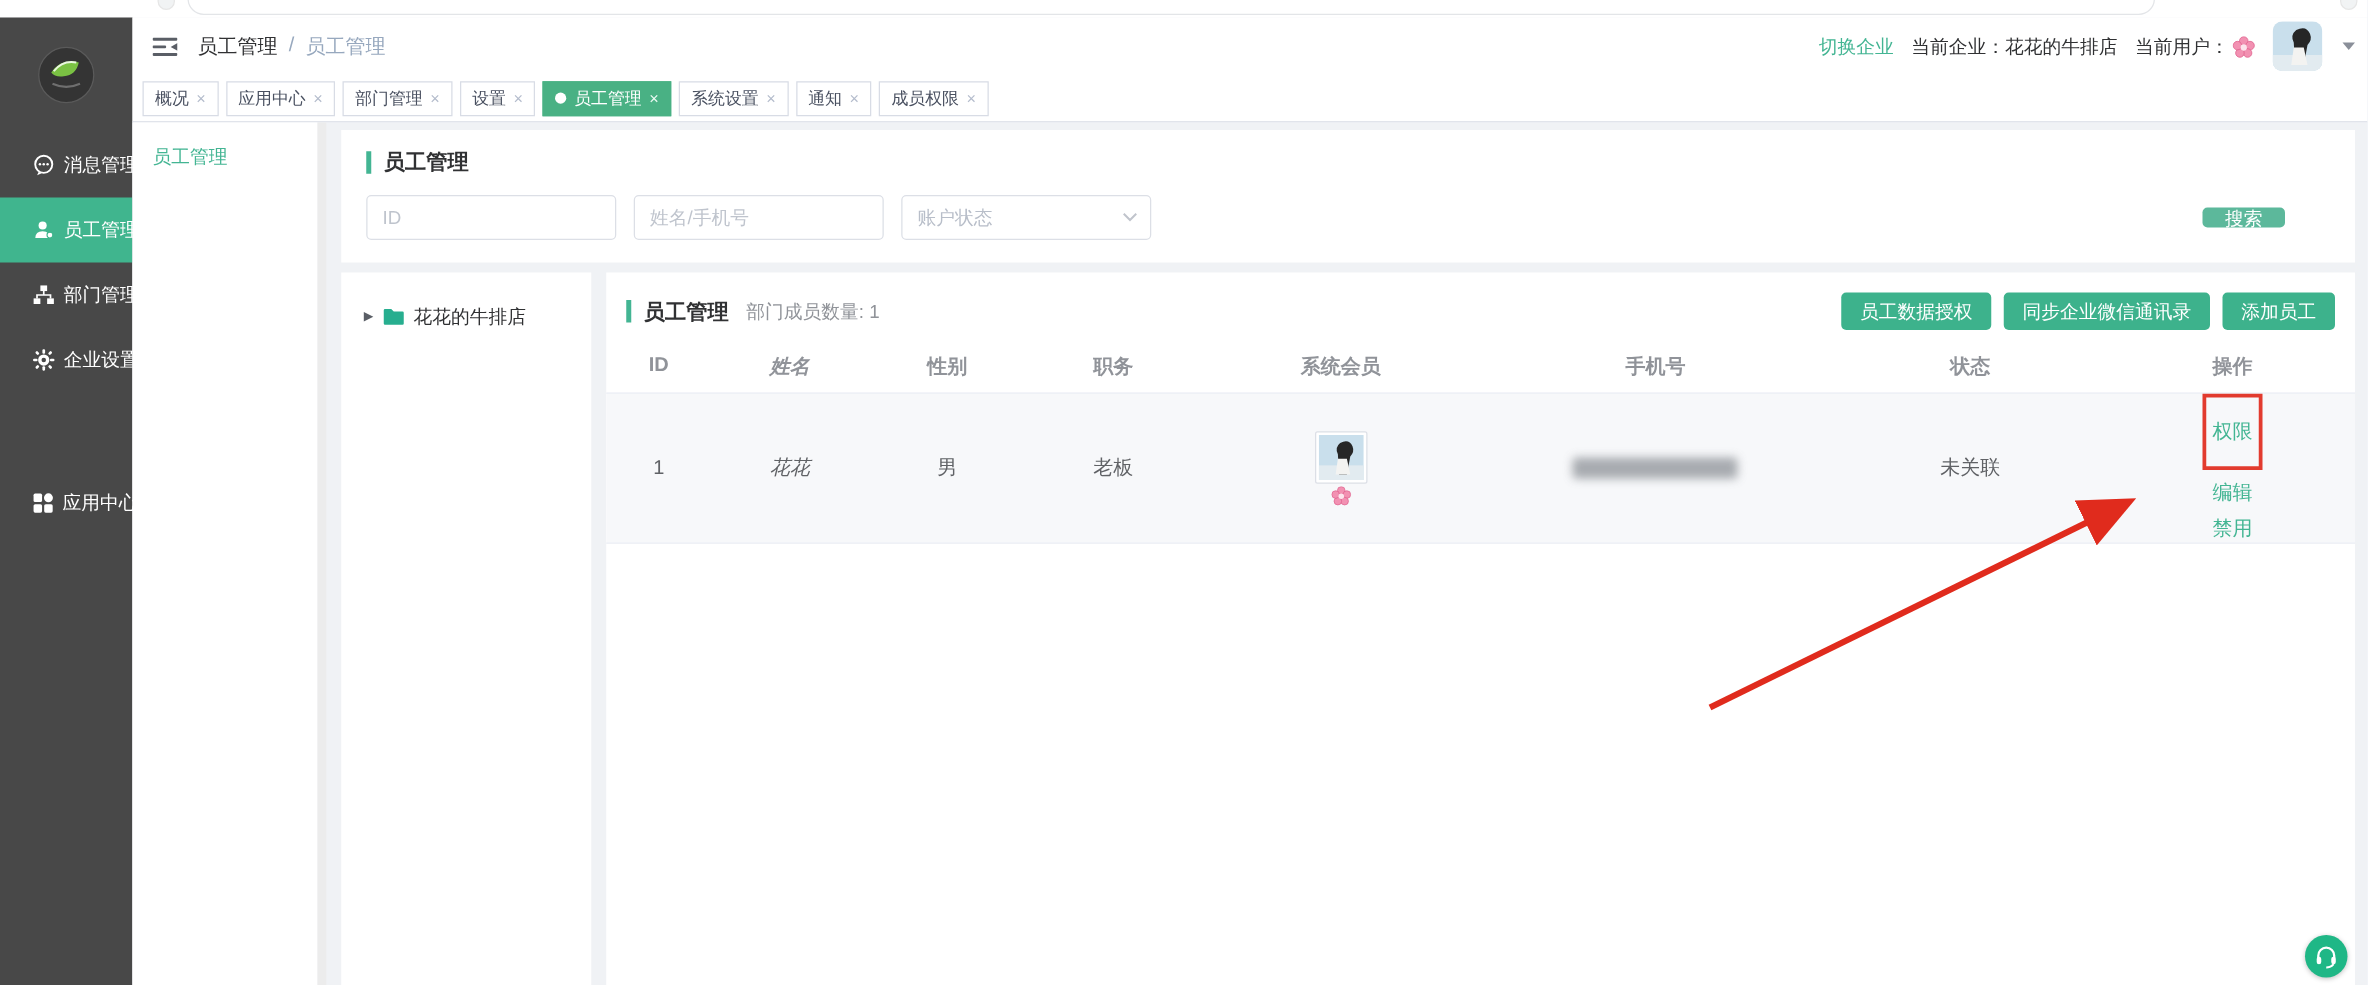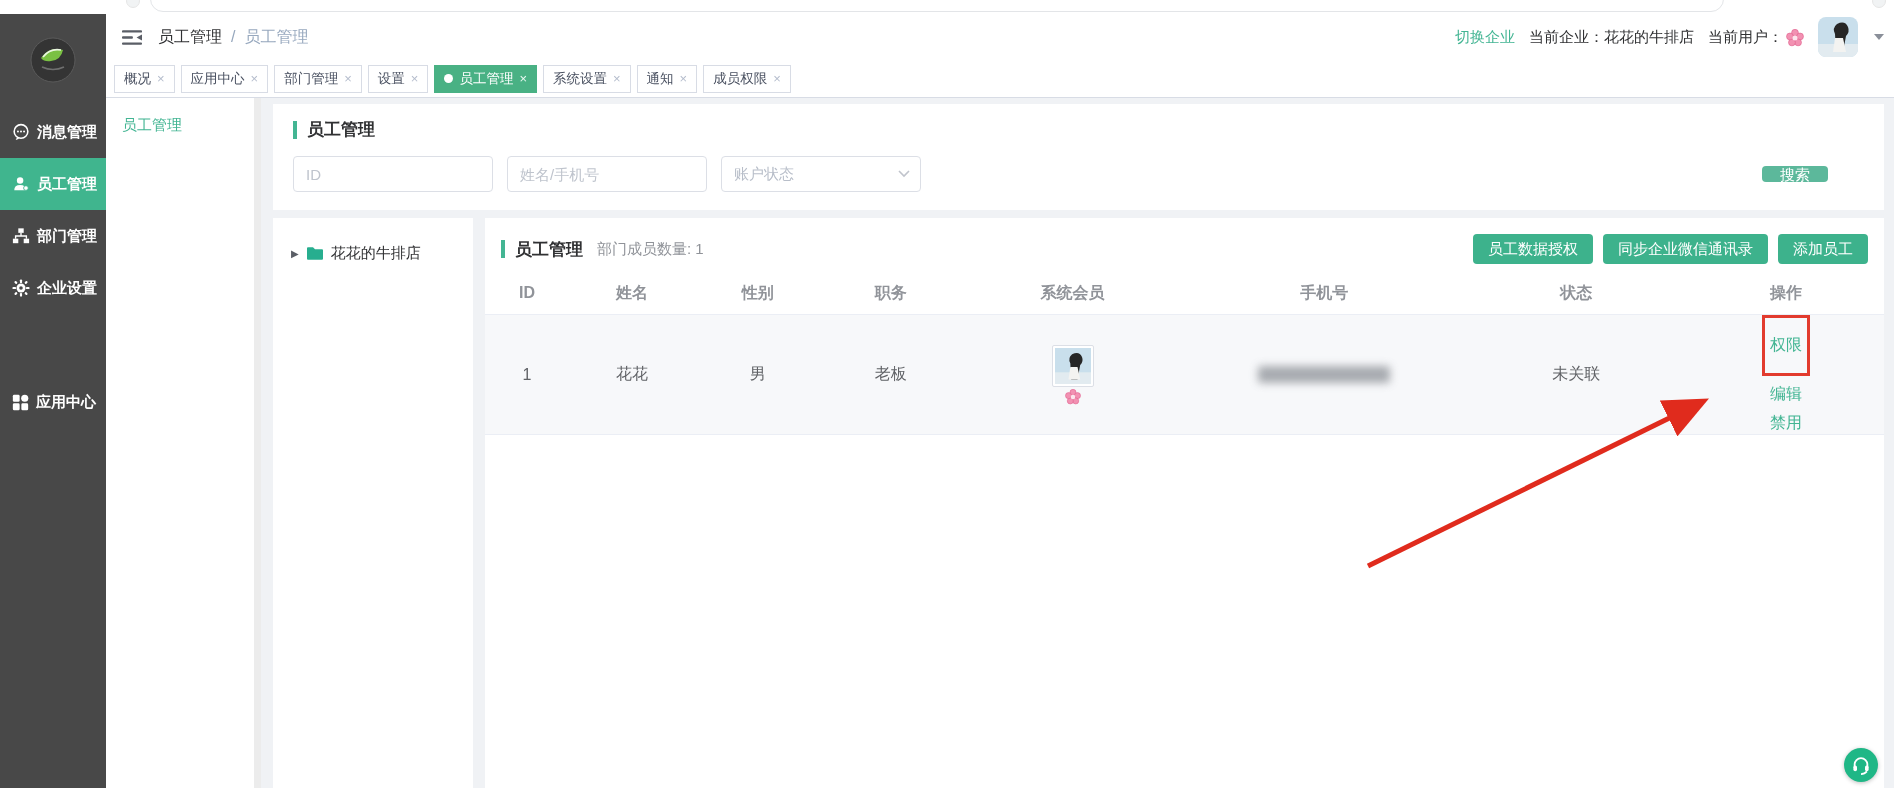--- a/index.html
+++ b/index.html
@@ -17,22 +17,22 @@
   .strip-circle{position:absolute; top:-6px; width:14px; height:14px; border-radius:50%;
     background:#f1f3f4; border:1px solid #e6e6e6;}
   .strip-circle.left{left:126px;} .strip-circle.right{right:8px;}
 
   .app{display:flex; height:774px; position:relative;}
 
   
   .sidebar{width:106px; background:var(--sidebar_bg); color:#fff; flex-shrink:0;
     display:flex; flex-direction:column;}
   .logo{height:92px; display:flex; align-items:center; justify-content:center;}
-  .nav-item{height:52px; display:flex; align-items:center; gap:7px; padding-left:12px;
-    font-size:15px; cursor:pointer; color:#fff; white-space:nowrap;font-weight:bold;}
+  .nav-item{height:52px; display:flex; align-items:center; gap:7px; padding-left:26px;
+    font-size:15px; cursor:pointer; color:#fff; white-space:nowrap;}
   .nav-item.active{background:var(--sidebar_active);}
   .nav-item.gap-above{margin-top:62px;}
   .nav-item svg{flex-shrink:0;}
 
   
   .main{flex:1; display:flex; flex-direction:column; min-width:0;}
   .topbar{height:46px; background:#fff; display:flex; align-items:center;
     padding:0 10px 0 16px; overflow:hidden;}
   .collapse-btn{margin-right:16px; display:flex; align-items:center; cursor:pointer;}
   .breadcrumb{font-size:16px; color:#303133; display:flex; gap:9px; align-items:center;}
@@ -88,21 +88,21 @@
   .toolbar{margin-left:auto; display:flex; gap:10px;}
   .btn-green{background:var(--accent_dark); color:#fff; border:none; border-radius:4px;
     height:30px; padding:0 15px; font-size:15px; cursor:pointer; white-space:nowrap;
     font-family:"Liberation Sans","DejaVu Sans",sans-serif;}
 
   .thead-row{display:flex; align-items:center; height:42px; margin-top:8px;
     font-size:16px; font-weight:bold; color:#909399;}
   .tbody-row{display:flex; align-items:center; min-height:88px; background:#f7f8fa;
     border-top:1px solid #ebeef5; border-bottom:1px solid #ebeef5; font-size:16px; color:#606266;}
   .col{text-align:center; display:flex; flex-direction:column; align-items:center; justify-content:center;}
-  .c-id{width:6%;} .c-name{width:9%;} .c-gender{width:9%;} .c-job{width:10%;}
+  .c-id{width:6%;} .c-name{width:9%;font-style:italic;} .c-gender{width:9%;} .c-job{width:10%;}
   .c-member{width:16%;} .c-phone{width:20%;} .c-status{width:16%;} .c-ops{width:14%;}
   .member-avatar{width:42px; height:42px; border:1px solid #dcdfe6; background:#fff;
     padding:2px; border-radius:2px;}
   .member-avatar svg{display:block;}
   .flower{margin-top:2px;}
   .phone-blur{width:132px; height:17px; border-radius:3px; background:#8d9197;
     filter:blur(4px); opacity:.75;}
   .ops-wrap{flex-direction:column; gap:8px;}
   .op-link{color:var(--accent); cursor:pointer; white-space:nowrap;}
   .perm-box{display:inline-block; border:3px solid var(--red); padding:17px 5px;}

